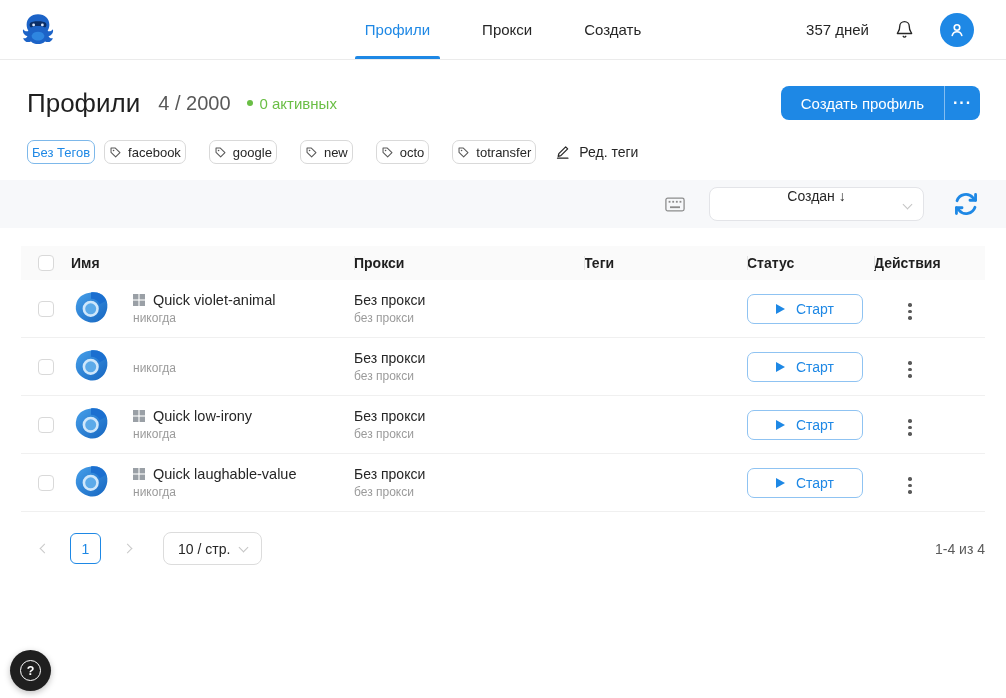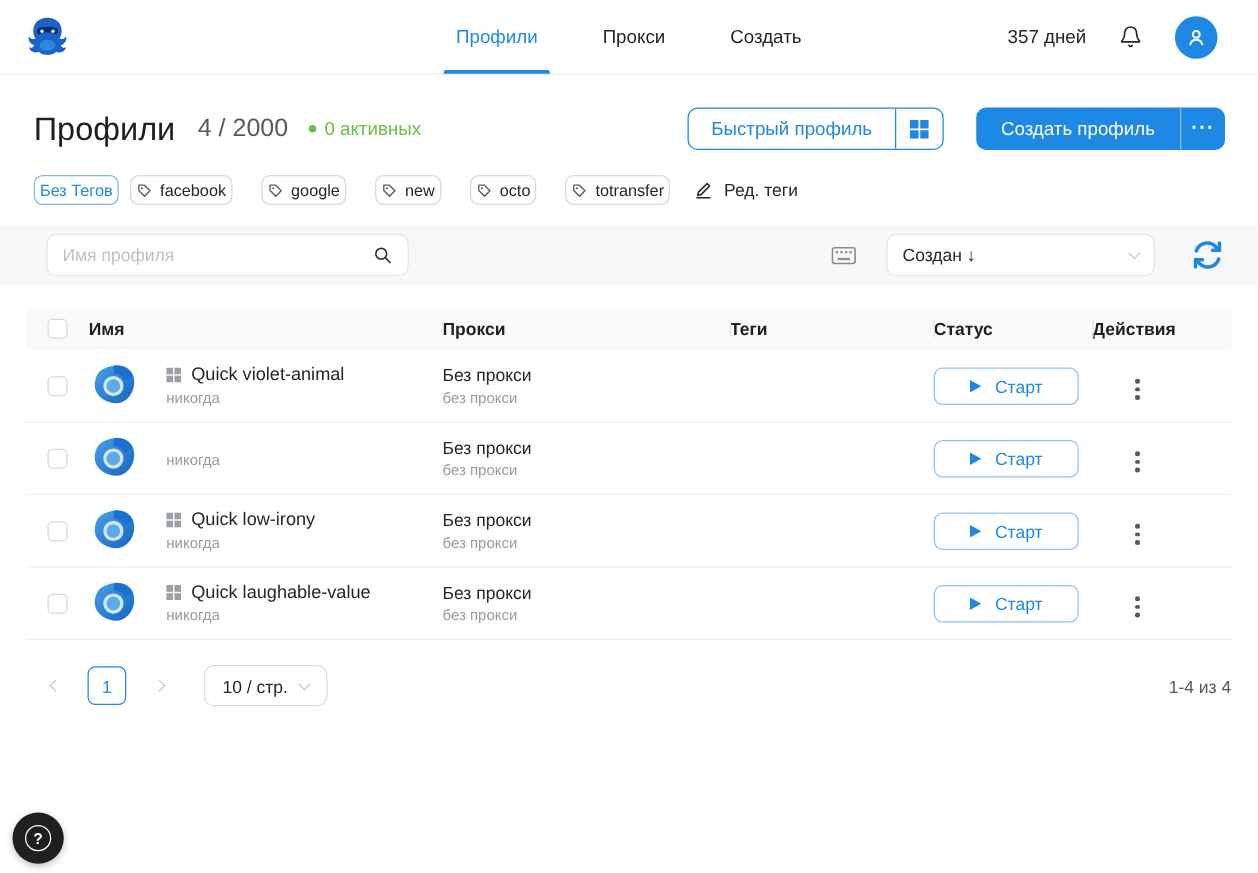--- a/index.html
+++ b/index.html
@@ -38,21 +38,21 @@
   .pill { display:inline-flex; align-items:center; gap:6px; height:24px; padding:0 4px; border:1px solid #d9d9d9; border-radius:7px; background:#fff; font-size:13px; color:#262626; cursor:pointer; }
   .pill.no-tag { border-color:#7db8ea; color:#1e88e5; }
   .tag-items { display:flex; gap:23px; }
   .edit-tags { display:flex; align-items:center; gap:9px; margin-left:10px; font-size:14px; color:#262626; cursor:pointer; background:none; border:none; font-family:inherit; }
   
   .search-band { margin-top:16px; height:48px; background:#f7f8fa; display:flex; align-items:center; padding:0 26px 0 37px; }
   .search-box { width:290px; height:34px; background:#fff; border:1px solid #e3e4e8; border-radius:8px; display:flex; align-items:center; padding:0 12px; }
   .search-box input { border:none; outline:none; flex:1; font-size:14px; font-family:inherit; color:#262626; background:transparent; }
   .search-box input::placeholder { color:#bfbfbf; }
   .kb-icon { margin-left:auto; display:flex; cursor:pointer; }
-  .sort-select { width:215px; height:34px; margin-left:24px; background:#fff; border:1px solid #e3e4e8; border-radius:8px; display:flex; align-items:center; padding:0 12px; font-size:14px; color:#262626; cursor:pointer; }
+  .sort-select { width:215px; height:34px; margin-left:24px; background:#fff; border:1px solid #e3e4e8; border-radius:8px; display:flex; align-items:center; padding:0 12px; font-size:14px; color:#262626; cursor:pointer;flex-direction:column; }
   .sort-select .chev { margin-left:auto; color:#c4c4c4; }
   .refresh { margin-left:28px; display:flex; cursor:pointer; }
   
   .table { margin:18px 21px 0 21px; }
   .thead, .trow { display:grid; grid-template-columns:50px 283px 230px 163px 127px 1fr; align-items:center; }
   .thead { background:#fafafa; height:34px; font-weight:700; font-size:14px; color:#1f1f1f; }
   .th { position:relative; }
   .th.divided::before { content:""; position:absolute; left:0; top:50%; transform:translateY(-50%); width:1px; height:14px; background:#e4e4e4; }
   .c-check { display:flex; justify-content:center; }
   .checkbox { width:16px; height:16px; border:1.5px solid #d9d9d9; border-radius:4px; background:#fff; display:inline-block; cursor:pointer; }
@@ -123,31 +123,20 @@
 </div>
 
 <div class="page-head">
   <span class="page-title">Профили</span>
   <span class="count">4 / 2000</span>
   <span class="active-count">
     <span class="dot"></span>
     <span>0 активных</span>
   </span>
   <div class="head-actions">
-    <button class="btn-quick">
-      <span class="lbl">Быстрый профиль</span>
-      <span class="seg">
-        <svg width="15" height="15" viewBox="0 0 15 15" fill="#1e88e5">
-          <rect width="6.8" height="6.8"></rect>
-            <rect x="8.2" width="6.8" height="6.8"></rect>
-          <rect y="8.2" width="6.8" height="6.8"></rect>
-            <rect x="8.2" y="8.2" width="6.8" height="6.8"></rect>
-        </svg>
-      </span>
-    </button>
     <button class="btn-create">
       <span class="lbl">Создать профиль</span>
       <span class="seg">···</span>
     </button>
   </div>
 </div>
 
 <div class="tags-row">
   <span class="pill no-tag">
     <span>Без Тегов</span>
@@ -196,27 +185,20 @@
   <button class="edit-tags">
     <svg width="15" height="16" viewBox="0 0 18 18" fill="none" stroke="#262626" stroke-width="1.5" stroke-linecap="round" stroke-linejoin="round">
       <path d="M12.8 2.8l2.4 2.4L7 13.4l-3.2.8.8-3.2z"></path>
       <line x1="3" y1="16.4" x2="15.5" y2="16.4"></line>
     </svg>
     <span>Ред. теги</span>
   </button>
 </div>
 
 <div class="search-band">
-  <div class="search-box">
-    <input type="text" placeholder="Имя профиля" style="">
-    <svg width="16" height="16" viewBox="0 0 24 24" fill="none" stroke="#333" stroke-width="2" stroke-linecap="round">
-      <circle cx="10.5" cy="10.5" r="6.5"></circle>
-        <line x1="15.5" y1="15.5" x2="21" y2="21"></line>
-    </svg>
-  </div>
   <span class="kb-icon">
     <svg width="20" height="15" viewBox="0 0 22 16" fill="none" stroke="#8c8c8c" stroke-width="1.4">
       <rect x="1" y="1" width="20" height="14" rx="2"></rect>
       <g fill="#8c8c8c" stroke="none">
         <rect x="4" y="4" width="2" height="2"></rect>
           <rect x="8" y="4" width="2" height="2"></rect>
           <rect x="12" y="4" width="2" height="2"></rect>
           <rect x="16" y="4" width="2" height="2"></rect>
         <rect x="5.5" y="10" width="11" height="2"></rect>
       </g>

